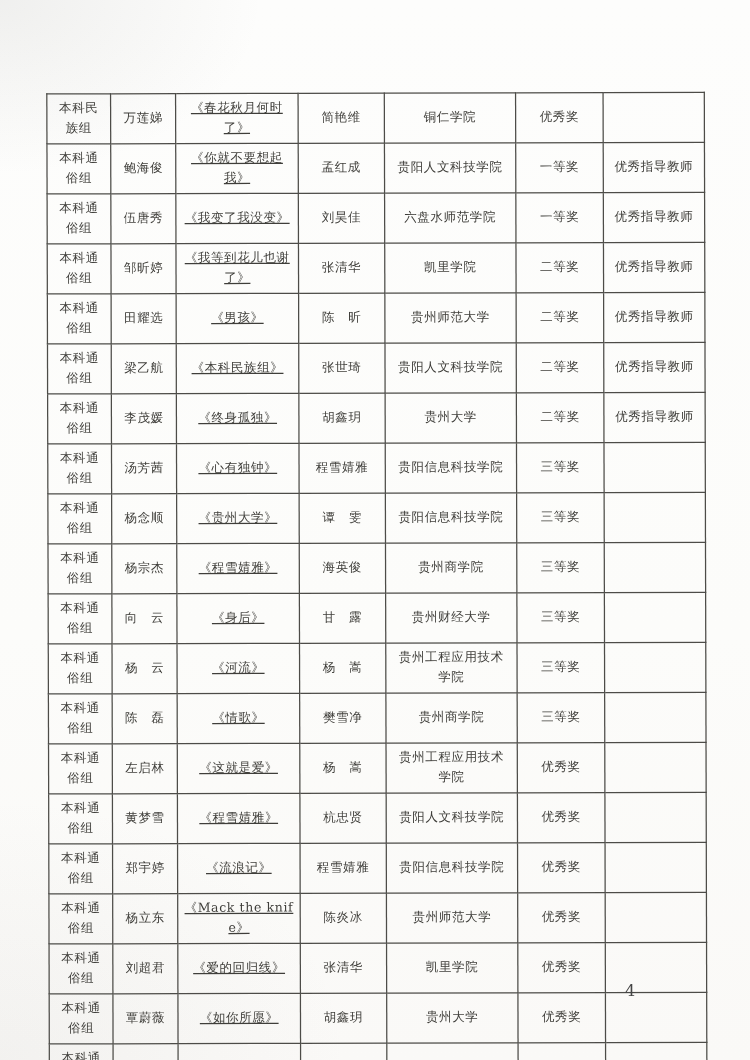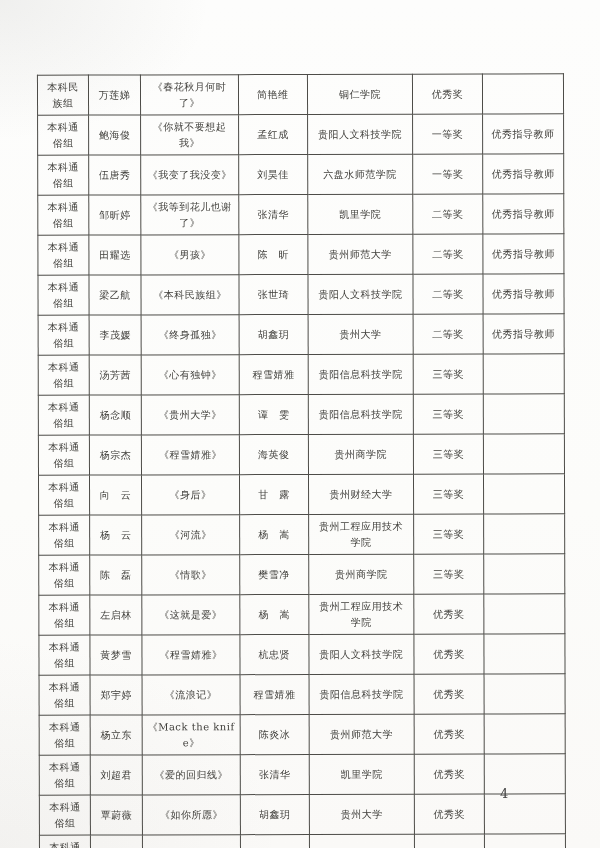--- a/index.html
+++ b/index.html
@@ -57,20 +57,21 @@
   }
   table.awards td.cell-group {
     padding: 3px 8px;
   }
   table.awards td.cell-school {
     padding: 3px 10px;
     margin-top: 36px;
   }
   table.awards td.cell-song {
     padding: 3px 4px;
+    text-decoration: underline;
   }
   .page-number {
     position: absolute;
     left: 500px;
     top: 786px;
     font-size: 13px;
     color: #444;
     font-family: "DejaVu Serif", "Liberation Serif", serif;
   }
 </style>

